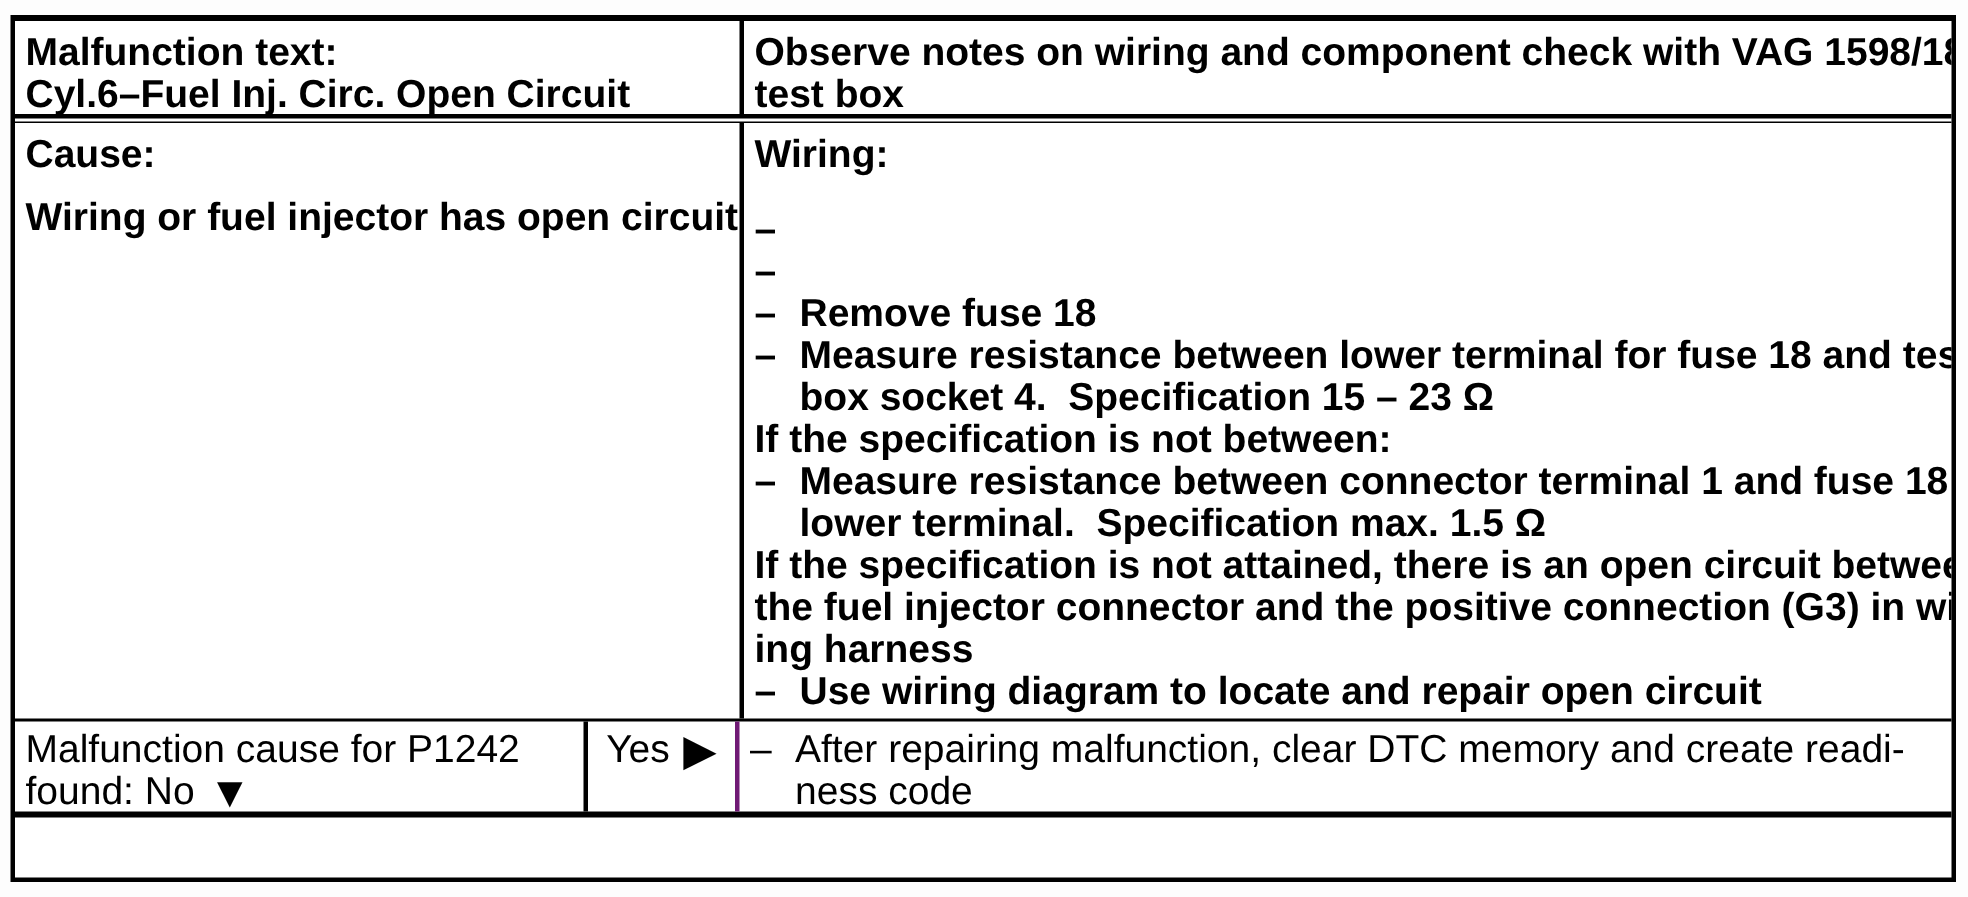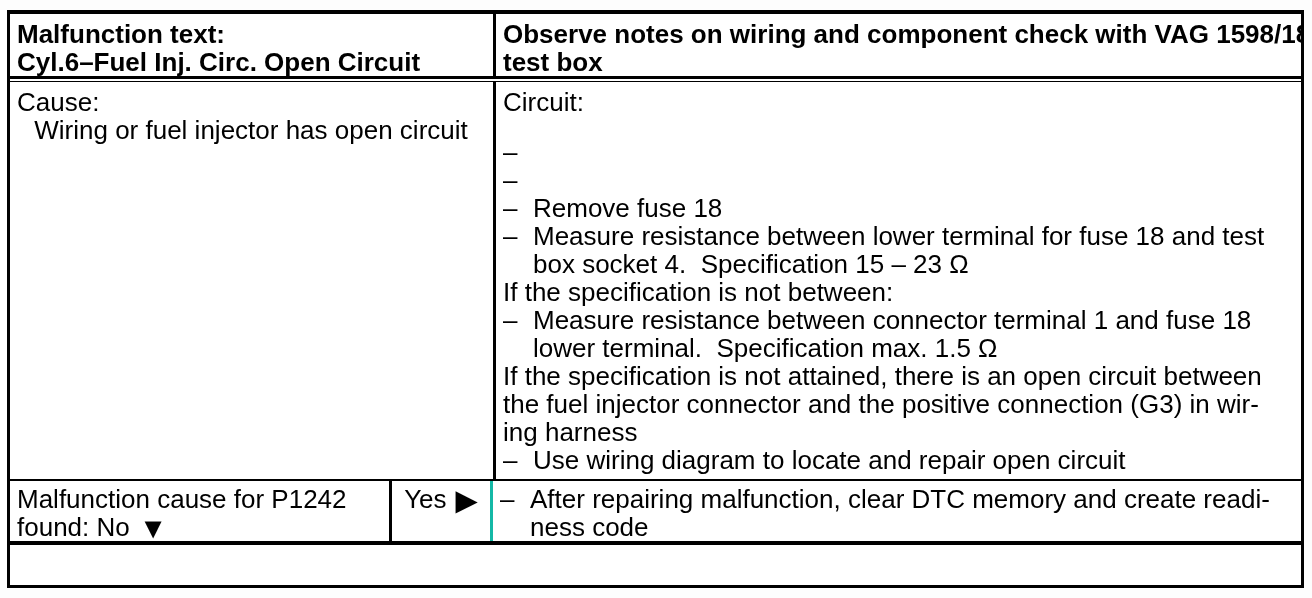--- a/index.html
+++ b/index.html
@@ -22,36 +22,36 @@
     width: 1297px;
     height: 578px;
     background: #ffffff;
     border: 3px solid #000;
     border-top-width: 4px;
     display: flex;
     flex-direction: column;
   }
   .row { display: flex; flex: none; }
   .row-header { height: 62px; }
-  .row-body { height: 397px; }
+  .row-body { height: 397px; font-weight: bold; }
   .row-decision { height: 66px; border-top: 2px solid #000; border-bottom: 4px solid #000; }
   .row-footer { flex: 1; }
   .rule-double { flex: none; height: 6px; border-top: 3px solid #000; border-bottom: 1px solid #000; }
 
   .cell { overflow: hidden; }
   .cell-l { width: 486px; flex: none; border-right: 3px solid #000; padding: 6px 8px 0 7px; }
   .cell-r { flex: 1; padding: 6px 2px 0 7px; }
   .cell-q { width: 382px; flex: none; border-right: 3px solid #000; padding: 4px 6px 0 7px; }
-  .cell-yes { width: 101px; flex: none; border-right: 3px solid #14b8a6; padding-top: 4px; text-align: center; }
+  .cell-yes { width: 101px; flex: none; border-right: 3px solid #701a75; padding-top: 4px; text-align: center; }
   .cell-act { flex: 1; padding: 4px 2px 0 7px; }
 
   .bold-text { font-weight: bold; }
   .pre { white-space: pre; }
 
-  .block-gap-sm { margin-top: 0; text-align: center; }
+  .block-gap-sm { margin-top: 14px; text-align: center; }
   .remedy-items { margin-top: 22px; }
   .item { display: flex; }
   .item .bullet { width: 30px; flex: none; }
   .item.plain { display: block; }
 
   .tri {
     display: inline-block;
     font-size: 29px;
     line-height: 28px;
     vertical-align: -2px;
@@ -76,21 +76,21 @@
     </div>
 
     <div class="rule-double"></div>
 
     <div class="row row-body">
       <div class="cell cell-l">
         <div>Cause:</div>
         <div class="block-gap-sm pre">Wiring or fuel injector has open circuit</div>
       </div>
       <div class="cell cell-r">
-        <div>Circuit:</div>
+        <div>Wiring:</div>
         <div class="remedy-items">
           <div class="item">
             <span class="bullet">–</span>
           </div>
           <div class="item">
             <span class="bullet">–</span>
           </div>
           <div class="item">
             <span class="bullet">–</span>
             <span class="pre">Remove fuse 18</span>

